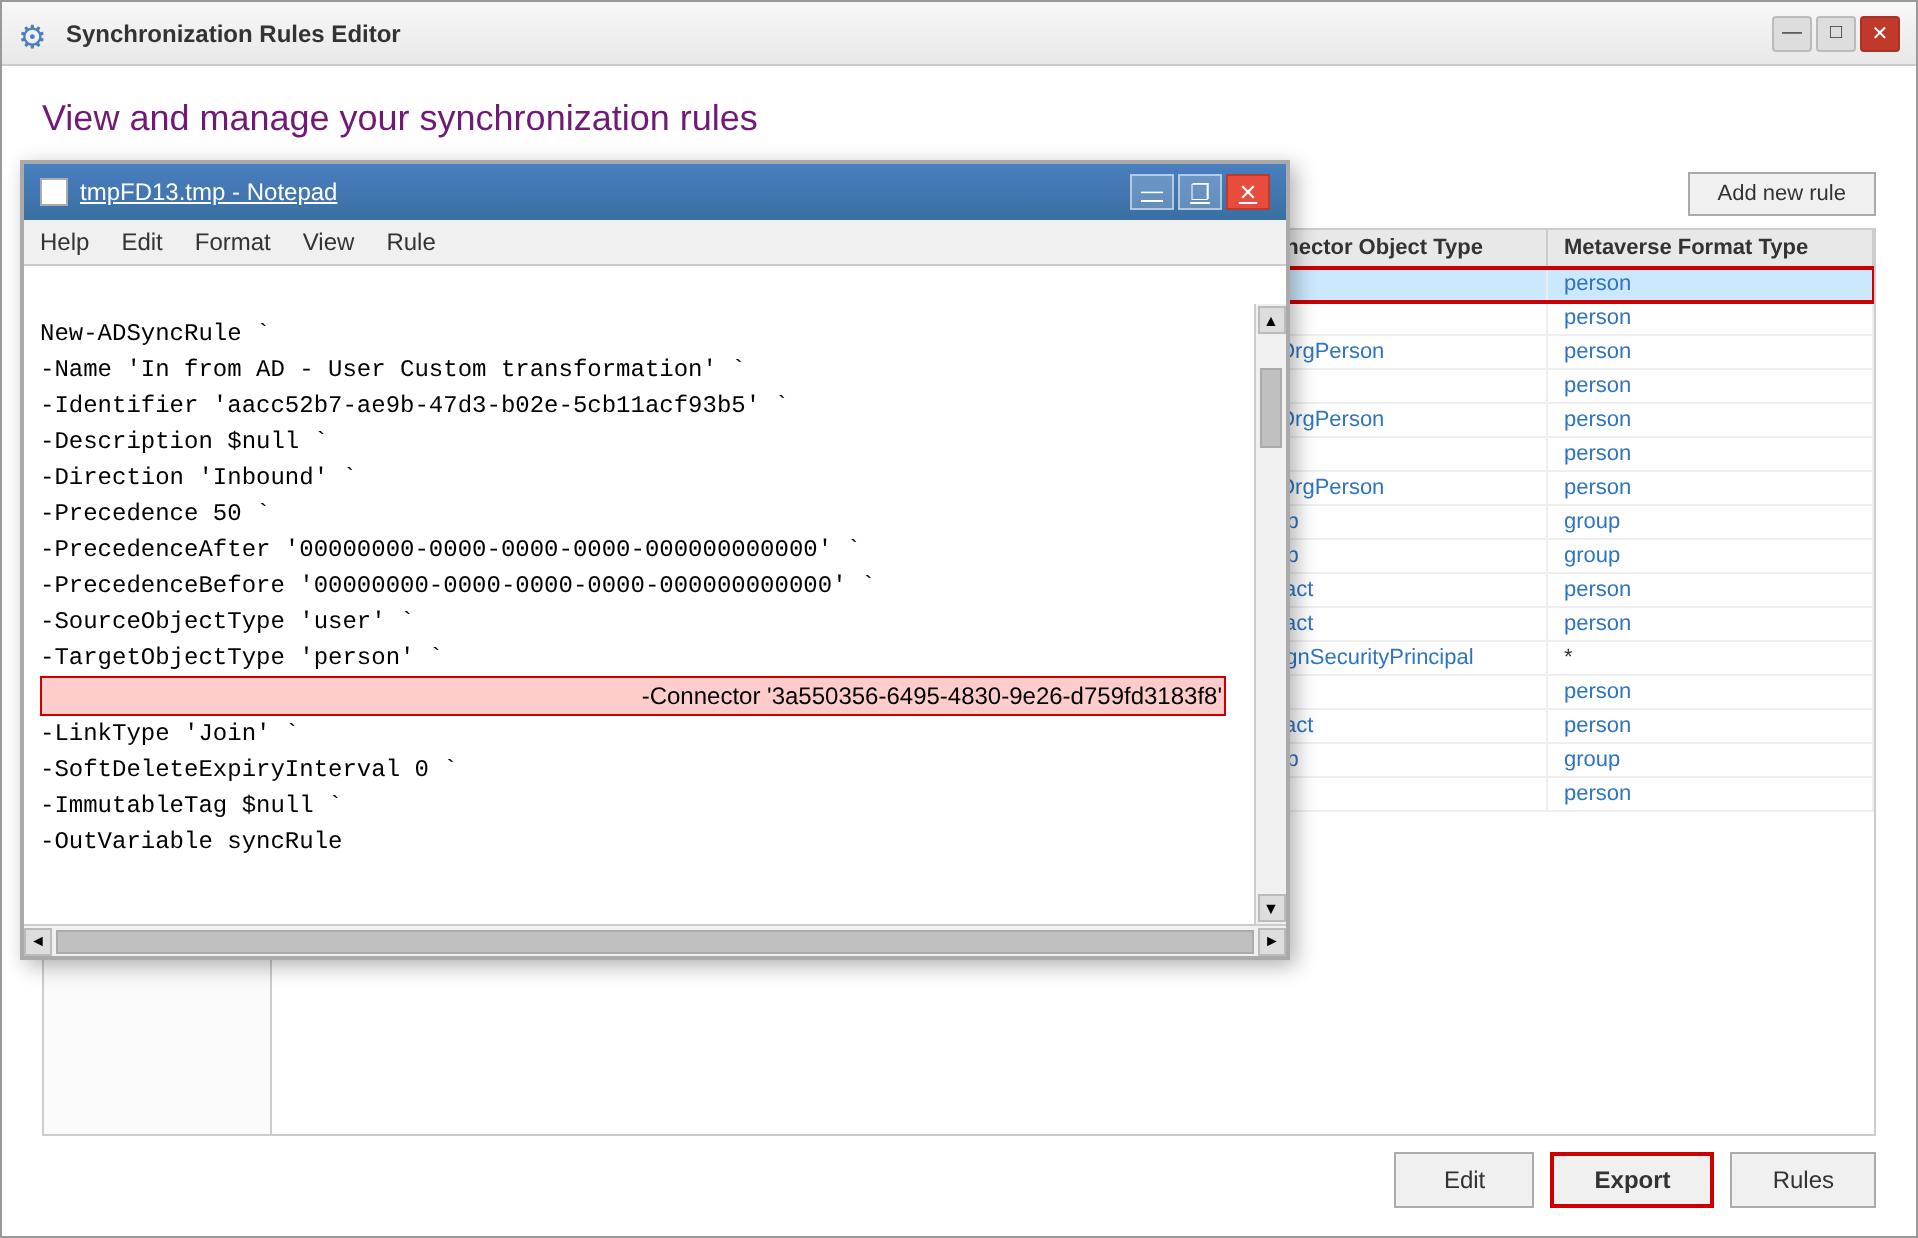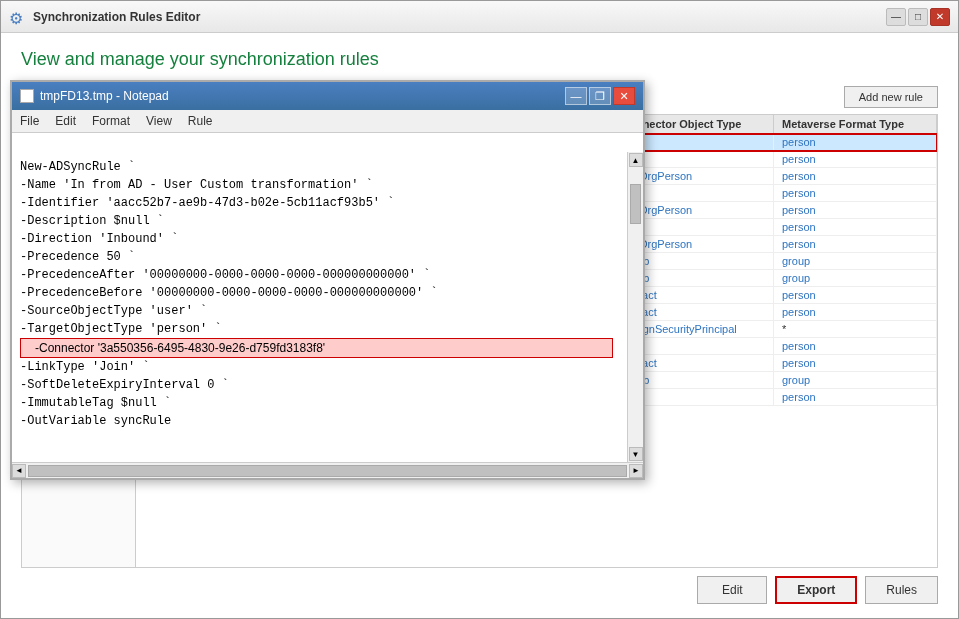--- a/index.html
+++ b/index.html
@@ -71,21 +71,21 @@
     .main-content {
       flex: 1;
       display: flex;
       flex-direction: column;
       padding: 16px 20px 12px;
       overflow: hidden;
     }
 
     .page-heading {
       font-size: 18px;
-      color: #15803d;
+      color: #701a75;
       font-weight: 300;
       margin-bottom: 16px;
     }
 
     .add-rule-row {
       display: flex;
       justify-content: flex-end;
       margin-bottom: 6px;
     }
 
@@ -186,20 +186,21 @@
 
     .notepad-title {
       background: linear-gradient(to bottom, #4a7fc1, #3a6fa1);
       color: white;
       padding: 5px 8px;
       font-size: 12px;
       display: flex;
       align-items: center;
       justify-content: space-between;
       flex-shrink: 0;
+      text-decoration: underline;
     }
 
     .notepad-title-text {
       display: flex;
       align-items: center;
       gap: 6px;
     }
 
     .notepad-icon {
       width: 14px;
@@ -487,38 +488,38 @@
         <div class="notepad-icon"></div>
         <span>tmpFD13.tmp - Notepad</span>
       </div>
       <div class="notepad-controls">
         <div class="np-btn">—</div>
         <div class="np-btn">❐</div>
         <div class="np-btn close">✕</div>
       </div>
     </div>
     <div class="notepad-menu">
-      <span class="notepad-menu-item">File</span>
+      <span class="notepad-menu-item">Help</span>
       <span class="notepad-menu-item">Edit</span>
       <span class="notepad-menu-item">Format</span>
       <span class="notepad-menu-item">View</span>
       <span class="notepad-menu-item">Rule</span>
     </div>
     <div class="notepad-body">
       <div class="notepad-text" id="notepad-text">New-ADSyncRule `
 -Name 'In from AD - User Custom transformation' `
 -Identifier 'aacc52b7-ae9b-47d3-b02e-5cb11acf93b5' `
 -Description $null `
 -Direction 'Inbound' `
 -Precedence 50 `
 -PrecedenceAfter '00000000-0000-0000-0000-000000000000' `
 -PrecedenceBefore '00000000-0000-0000-0000-000000000000' `
 -SourceObjectType 'user' `
 -TargetObjectType 'person' `
-<span style="background:#ffcccc;border:1px solid #cc0000;display:inline-block;min-width:99%;padding:0 14px;">-Connector '3a550356-6495-4830-9e26-d759fd3183f8'</span>
+<span style="background:#ffcccc;border:1px solid #cc0000;display:inline-block;min-width:99%;padding:0 1px;text-align:right;">-Connector '3a550356-6495-4830-9e26-d759fd3183f8'</span>
 -LinkType 'Join' `
 -SoftDeleteExpiryInterval 0 `
 -ImmutableTag $null `
 -OutVariable syncRule
 </div>
       <div class="notepad-scrollbar">
         <div style="width:14px;height:14px;background:#ddd;border:1px solid #bbb;margin:1px auto;display:flex;align-items:center;justify-content:center;font-size:8px;">▲</div>
         <div class="notepad-scrollbar-thumb"></div>
         <div style="width:14px;height:14px;background:#ddd;border:1px solid #bbb;margin:1px auto;display:flex;align-items:center;justify-content:center;font-size:8px;margin-top:auto;">▼</div>
       </div>

